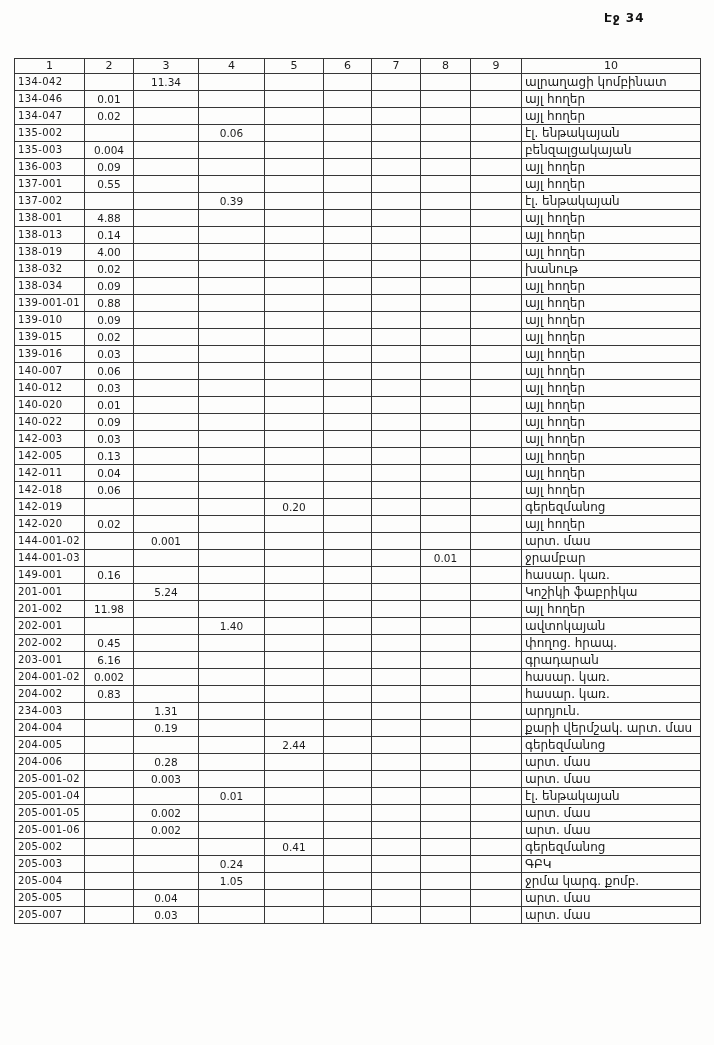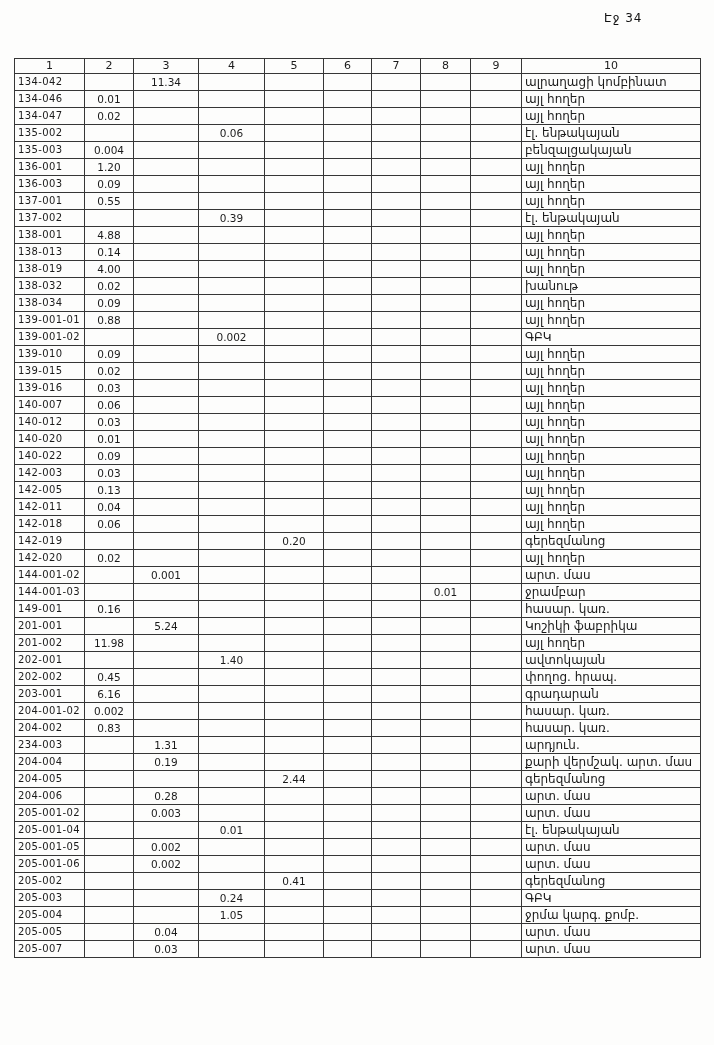--- a/index.html
+++ b/index.html
@@ -9,21 +9,21 @@
     background: #fdfdfc;
     font-family: "DejaVu Sans", sans-serif;
     color: #1b1b1b;
     position: relative;
     overflow: hidden;
   }
   .page-label {
     position: absolute;
     top: 11px; left: 604px;
     font-size: 12px;
-    font-weight: normal;
+    font-weight: bold;
     letter-spacing: 1px;
     color: #111;
   }
   table.doc-table {
     position: absolute;
     top: 58px; left: 14px;
     width: 686px;
     border-collapse: collapse;
     table-layout: fixed;
   }
@@ -147,32 +147,20 @@
         <td class="c2"><span class="val"></span></td>
         <td class="c3"><span class="val"></span></td>
         <td class="c4"><span class="val"></span></td>
         <td class="c5"><span class="val"></span></td>
         <td class="c6"><span class="val"></span></td>
         <td class="c7"><span class="val"></span></td>
         <td class="c8"><span class="val"></span></td>
         <td class="c9"><span class="desc">բենզալցակայան</span></td>
       </tr>
       <tr>
-        <td class="c0"><span class="val">136-001</span></td>
-        <td class="c1"><span class="val">1.20</span></td>
-        <td class="c2"><span class="val"></span></td>
-        <td class="c3"><span class="val"></span></td>
-        <td class="c4"><span class="val"></span></td>
-        <td class="c5"><span class="val"></span></td>
-        <td class="c6"><span class="val"></span></td>
-        <td class="c7"><span class="val"></span></td>
-        <td class="c8"><span class="val"></span></td>
-        <td class="c9"><span class="desc">այլ հողեր</span></td>
-      </tr>
-      <tr>
         <td class="c0"><span class="val">136-003</span></td>
         <td class="c1"><span class="val">0.09</span></td>
         <td class="c2"><span class="val"></span></td>
         <td class="c3"><span class="val"></span></td>
         <td class="c4"><span class="val"></span></td>
         <td class="c5"><span class="val"></span></td>
         <td class="c6"><span class="val"></span></td>
         <td class="c7"><span class="val"></span></td>
         <td class="c8"><span class="val"></span></td>
         <td class="c9"><span class="desc">այլ հողեր</span></td>
@@ -265,32 +253,20 @@
         <td class="c0"><span class="val">139-001-01</span></td>
         <td class="c1"><span class="val">0.88</span></td>
         <td class="c2"><span class="val"></span></td>
         <td class="c3"><span class="val"></span></td>
         <td class="c4"><span class="val"></span></td>
         <td class="c5"><span class="val"></span></td>
         <td class="c6"><span class="val"></span></td>
         <td class="c7"><span class="val"></span></td>
         <td class="c8"><span class="val"></span></td>
         <td class="c9"><span class="desc">այլ հողեր</span></td>
-      </tr>
-      <tr>
-        <td class="c0"><span class="val">139-001-02</span></td>
-        <td class="c1"><span class="val"></span></td>
-        <td class="c2"><span class="val"></span></td>
-        <td class="c3"><span class="val">0.002</span></td>
-        <td class="c4"><span class="val"></span></td>
-        <td class="c5"><span class="val"></span></td>
-        <td class="c6"><span class="val"></span></td>
-        <td class="c7"><span class="val"></span></td>
-        <td class="c8"><span class="val"></span></td>
-        <td class="c9"><span class="desc">ԳԲԿ</span></td>
       </tr>
       <tr>
         <td class="c0"><span class="val">139-010</span></td>
         <td class="c1"><span class="val">0.09</span></td>
         <td class="c2"><span class="val"></span></td>
         <td class="c3"><span class="val"></span></td>
         <td class="c4"><span class="val"></span></td>
         <td class="c5"><span class="val"></span></td>
         <td class="c6"><span class="val"></span></td>
         <td class="c7"><span class="val"></span></td>

